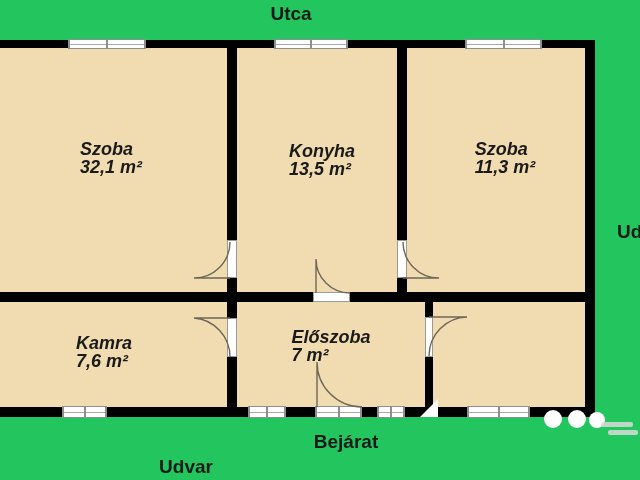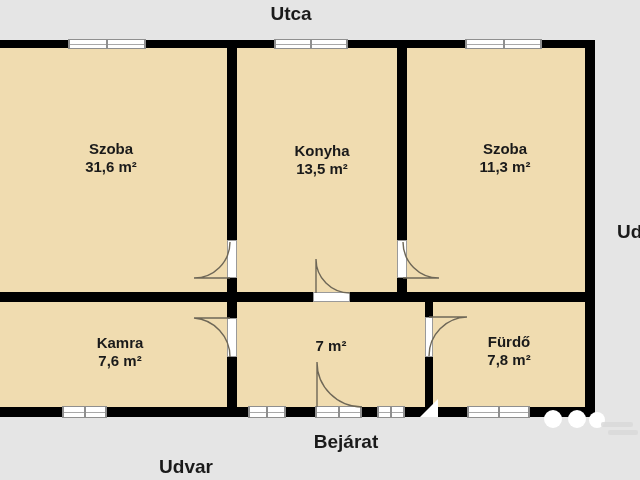--- a/index.html
+++ b/index.html
@@ -1,36 +1,37 @@
 <!DOCTYPE html>
 <html><head>
 <meta charset="utf-8">
 <style>
   html,body{margin:0;padding:0;background:#ffffff;}
   #stage{
     position:relative;width:640px;height:480px;overflow:hidden;
-    background:#e5e5e5;
+    background:#22c55e;
     font-family:"Liberation Sans","DejaVu Sans",sans-serif;
   }
   .floor{position:absolute;}
   .wall{position:absolute;background:#000000;}
   .window{
     position:absolute;background:#ffffff;
     border:1px solid #8f8f8f;box-sizing:border-box;
   }
   .win-line{position:absolute;left:0;right:0;top:50%;height:1px;background:#a8a8a8;}
   .win-tick{position:absolute;top:0;bottom:0;width:2px;background:#8f8f8f;}
   .door-panel{
     position:absolute;background:#ffffff;
     border:1px solid #9a9a9a;box-sizing:border-box;
   }
   .room-label{
     position:absolute;transform:translate(-50%,-50%);
-    text-align:center;font-weight:bold;font-size:15px;line-height:18px;
+    font-weight:bold;font-size:18px;line-height:18px;
     white-space:nowrap;
+    font-style:italic;
   }
   .outer-label{
     position:absolute;font-weight:bold;font-size:19px;line-height:19px;
     white-space:nowrap;
   }
   .smudge{position:absolute;border-radius:2px;opacity:.85;}
   svg.overlay{position:absolute;left:0;top:0;pointer-events:none;}
 </style>
 </head>
 <body>
@@ -124,34 +125,31 @@
       <path d="M 317 407 L 317 362 A 45 45 0 0 0 362 407" fill="none" stroke="#6e6757" stroke-width="1.4"></path>
       <polygon points="420,417 438,417 438,399" fill="#ffffff"></polygon>
       <circle cx="553" cy="419" r="9" fill="#ffffff"></circle>
       <circle cx="577" cy="419" r="9" fill="#ffffff"></circle>
       <circle cx="597" cy="420" r="8" fill="#ffffff"></circle>
     </svg>
     <div class="smudge" style="left: 601px; top: 422px; width: 32px; height: 5px; background: rgb(217, 217, 217);"></div>
     <div class="smudge" style="left: 608px; top: 430px; width: 30px; height: 5px; background: rgb(217, 217, 217);"></div>
     <div class="room-label" style="left: 111px; top: 158px; color: rgb(26, 26, 26);">
       <div>Szoba</div>
-      <div>31,6 m²</div>
+      <div>32,1 m²</div>
     </div>
     <div class="room-label" style="left: 322px; top: 160px; color: rgb(26, 26, 26);">
       <div>Konyha</div>
       <div>13,5 m²</div>
     </div>
     <div class="room-label" style="left: 505px; top: 158px; color: rgb(26, 26, 26);">
       <div>Szoba</div>
       <div>11,3 m²</div>
     </div>
-    <div class="room-label" style="left: 120px; top: 352px; color: rgb(26, 26, 26);">
+    <div class="room-label" style="left: 104px; top: 352px; color: rgb(26, 26, 26);">
       <div>Kamra</div>
       <div>7,6 m²</div>
     </div>
     <div class="room-label" style="left: 331px; top: 346px; color: rgb(26, 26, 26);">
+      <div>Előszoba</div>
       <div>7 m²</div>
-    </div>
-    <div class="room-label" style="left: 509px; top: 351px; color: rgb(26, 26, 26);">
-      <div>Fürdő</div>
-      <div>7,8 m²</div>
     </div>
   </div>
 
 </body></html>

